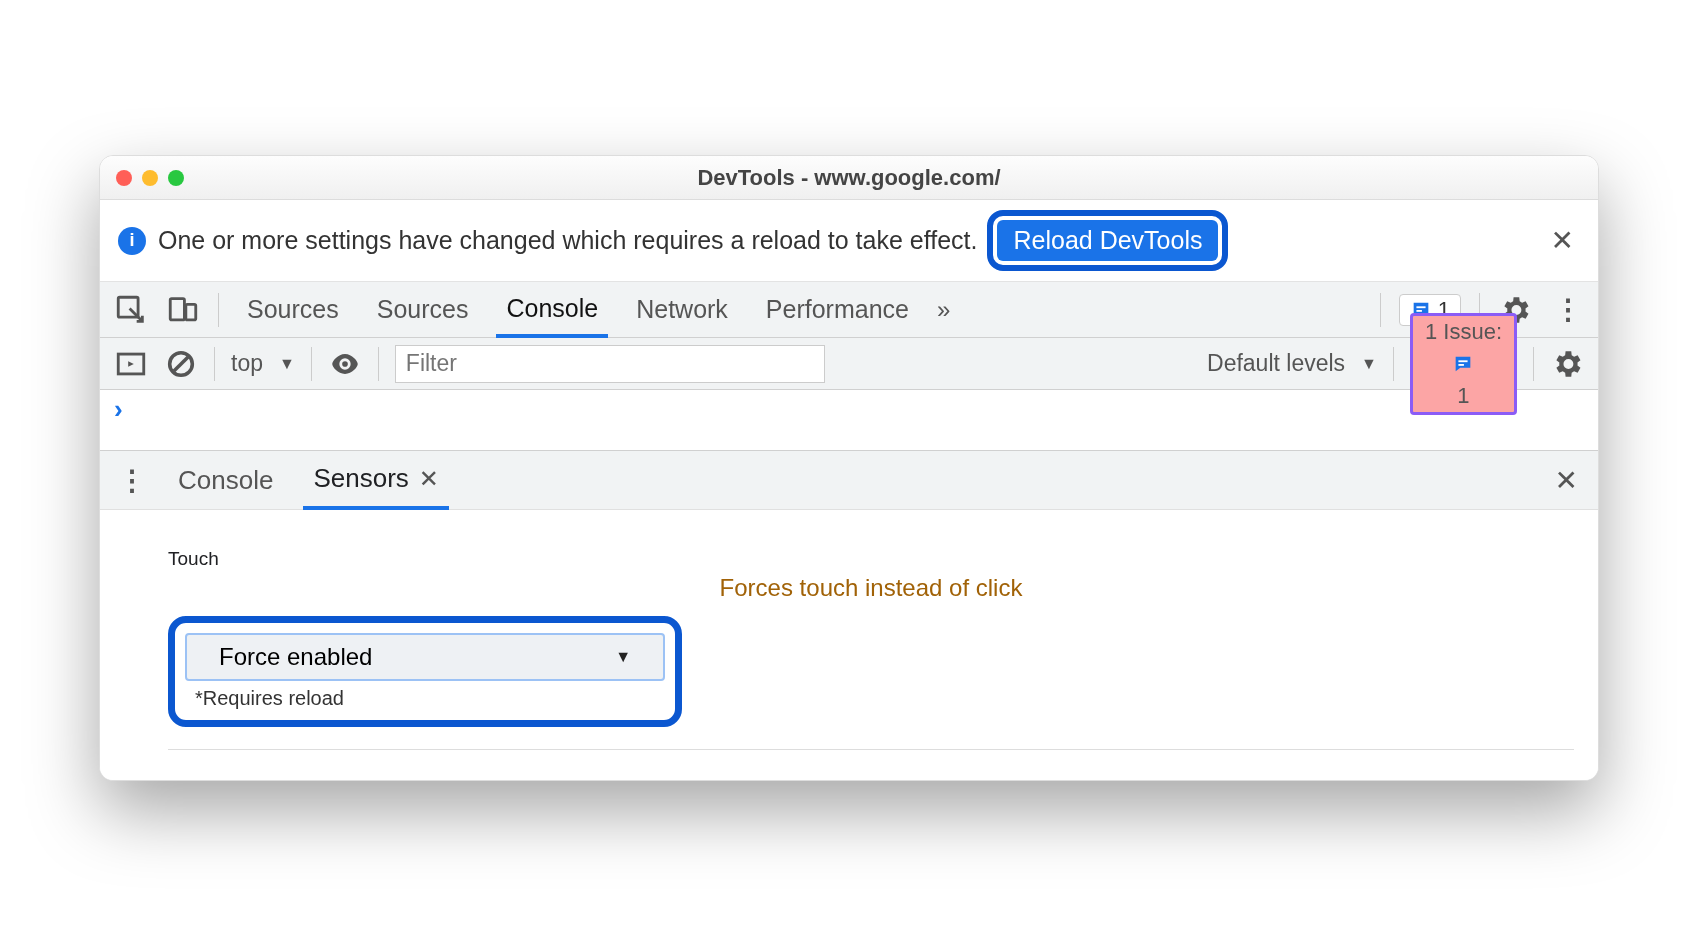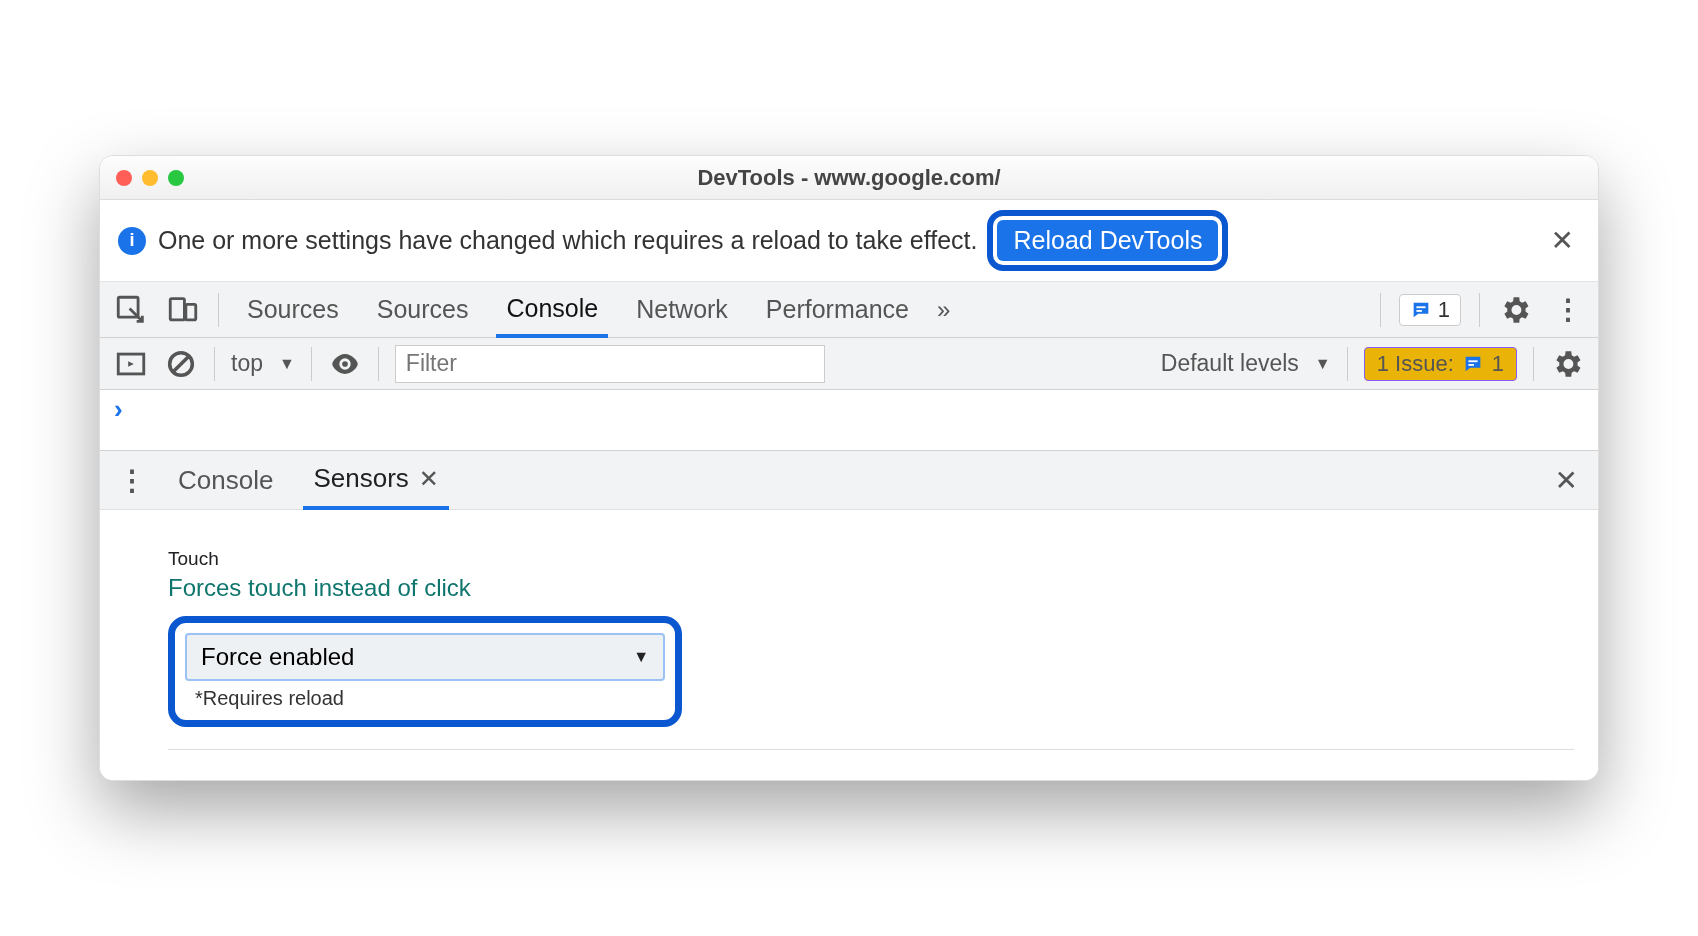--- a/index.html
+++ b/index.html
@@ -104,51 +104,51 @@
   .dropdown {
     display:flex;align-items:center;gap:16px;background:transparent;
   }
   .dropdown .caret{font-size:16px;color:#555;}
   .filter-input{
     flex:0 0 430px;height:38px;border:1px solid #ccc;background:#fff;
     font-size:23px;padding:16px 10px;color:#555;
   }
   .consolebar .spacer{flex:1;}
   .issue-badge{
-    display:flex;align-items:center;gap:8px;border:1px solid #8b5cf6;
-    background:#eab308;padding:3px 12px;border-radius:4px;font-size:22px;
+    display:flex;align-items:center;gap:8px;border:3px solid #8b5cf6;
+    background:#fca5a5;padding:3px 12px;border-radius:4px;font-size:22px;flex-direction:column;
   }
   
   .console-body { height:60px;background:#fff;padding:4px 14px;}
   .prompt-caret{color:#1a73e8;font-size:26px;font-weight:bold;}
   
   .drawer {
     border-top:1px solid #d0d0d0;background:#f1f3f4;
   }
   .drawer-tabs{
     display:flex;align-items:center;height:58px;padding:0 14px;
     gap:20px;font-size:26px;color:#555;
   }
   .drawer-tabs .tab.active{color:#202124;border-bottom:4px solid#1a73e8;}
   .drawer-tabs .tab .tabx{margin-left:10px;color:#555;font-size:24px;}
   .drawer-tabs .spacer{flex:1;}
   
   .drawer-body{
     background:#fff;padding:38px 24px 30px 68px;border-top:1px solid #e0e0e0;
   }
   .section-label{font-size:19px;color:#202124;margin-bottom:4px;}
-  .section-sub{font-size:24px;color:#0f766e;margin-bottom:14px;}
+  .section-sub{font-size:24px;color:#a16207;margin-bottom:14px;text-align:center;}
   .highlight-box{
     border:7px solid #0b57d0;border-radius:18px;
     padding:10px;display:inline-block;
   }
   .select-box{
     width:480px;height:48px;border:2px solid #9cc2f5;background:#eef1f4;
     display:flex;align-items:center;justify-content:space-between;
-    padding:0 14px;font-size:24px;border-radius:4px;
+    padding:0 32px;font-size:24px;border-radius:4px;
   }
   .select-box .caret{font-size:16px;color:#222;}
   .requires{font-size:20px;color:#333;margin:6px 0 0 10px;}
   .bottom-line{height:1px;background:#ddd;margin-top:22px;}
   svg{display:block;}
 </style>
 </head>
 <body>
 
 <div class="window">

